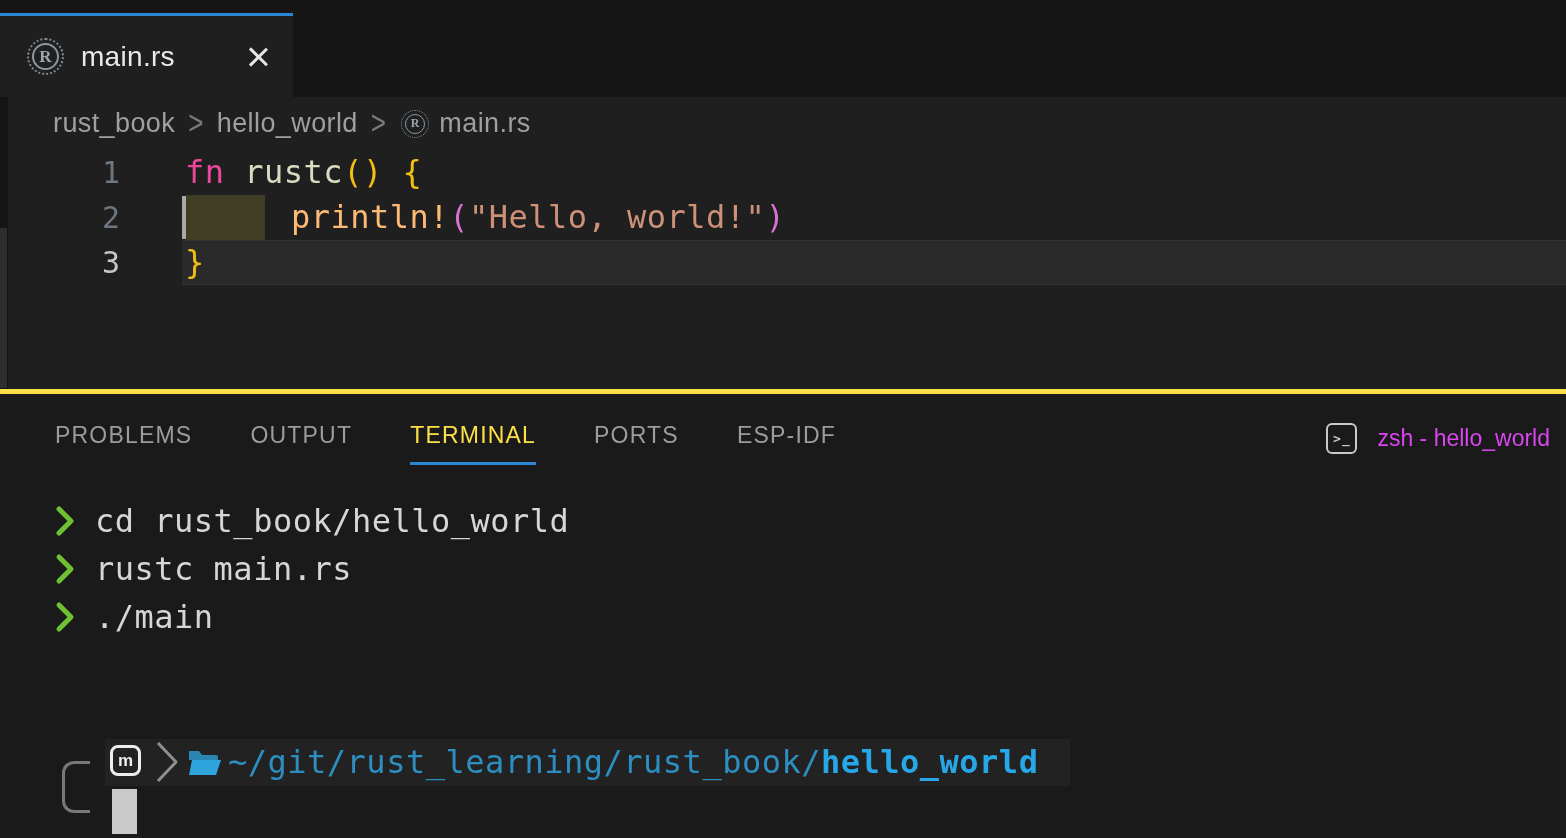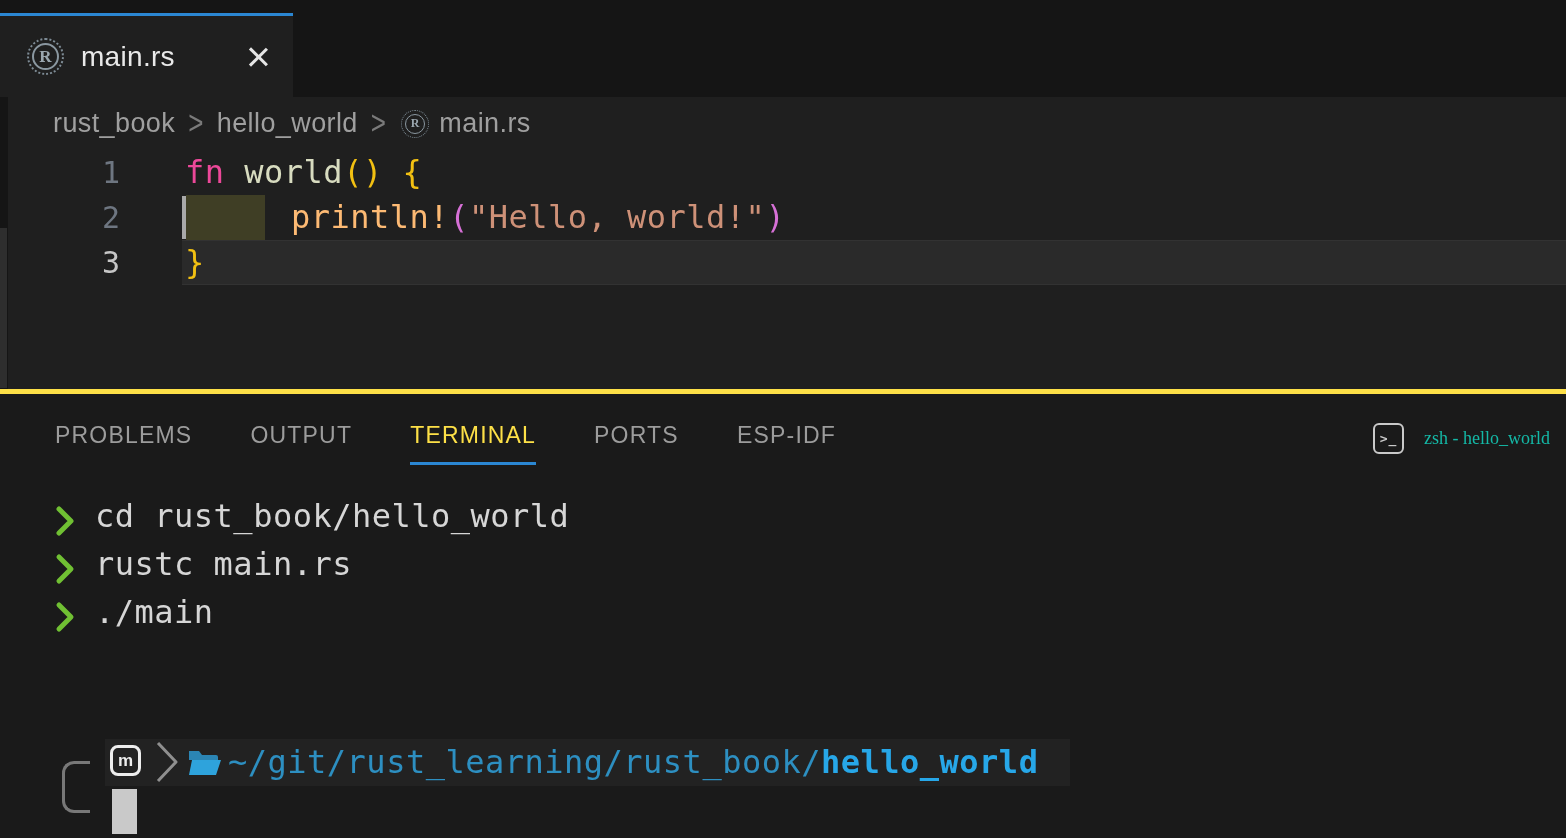--- a/index.html
+++ b/index.html
@@ -84,26 +84,26 @@
     padding:28px 0 13px; cursor:pointer; border-bottom:3px solid transparent;
   }
   .panel-tab.active { color:#fde047; border-bottom-color:#2b87d3; }
   .panel-meta { position:absolute; right:16px; top:29px; display:flex; align-items:center; gap:20px; }
   .shell-icon {
     width:31px; height:31px; border:2px solid #c9c9c9; border-radius:6px;
     display:flex; align-items:center; justify-content:center;
     font-family:"DejaVu Sans Mono", monospace; font-size:13px; font-weight:bold; color:#c9c9c9;
     letter-spacing:1px;
   }
-  .terminal-label { font-size:18px; color:#14b8a6; cursor:pointer;font-family:Liberation Serif, serif; }
+  .terminal-label { font-size:23px; color:#d946ef; cursor:pointer; }
 
   
   .term-body { position:absolute; left:0; top:103px; right:0; bottom:0; }
   .term-row {
-    position:absolute; left:55px; height:48px; display:flex; 
+    position:absolute; left:55px; height:48px; display:flex; align-items:center;
     font-family:"DejaVu Sans Mono", monospace; font-size:32px; letter-spacing:0.5px; color:#d6d6d6;
     white-space:pre;
   }
   .t-row-0 { top:0; } .t-row-1 { top:48px; } .t-row-2 { top:96px; } .t-row-3 { top:144px; }
   .green-chev { width:40px; flex:0 0 auto; display:flex; align-items:center; }
 
   
   .cmd-band { position:absolute; left:105px; top:345px; width:965px; height:47px; background:rgba(255,255,255,0.04); }
   .prompt-bracket {
     position:absolute; left:62px; top:367px; width:28px; height:52px;
@@ -152,21 +152,21 @@
         <span class="inner">R</span>
       </span>
       <span class="crumb">main.rs</span>
     </div>
 
     <div class="code-area">
       <div class="current-line-highlight"></div>
 
       <div class="code-row row-1">
         <span class="gutter">1</span>
-        <span class="code-text mono"><span class="c-kw">fn </span><span class="c-fname">world</span><span class="c-gold">() {</span></span>
+        <span class="code-text mono"><span class="c-kw">fn </span><span class="c-fname">rustc</span><span class="c-gold">() {</span></span>
       </div>
 
       <div class="code-row row-2">
         <span class="gutter">2</span>
         <span class="indent-selection"></span>
         <span class="cursor-caret"></span>
         <span class="code-text mono"><span class="c-macro">println!</span><span class="c-orchid">(</span><span class="c-str">"Hello, world!"</span><span class="c-orchid">)</span></span>
       </div>
 
       <div class="code-row row-3">

